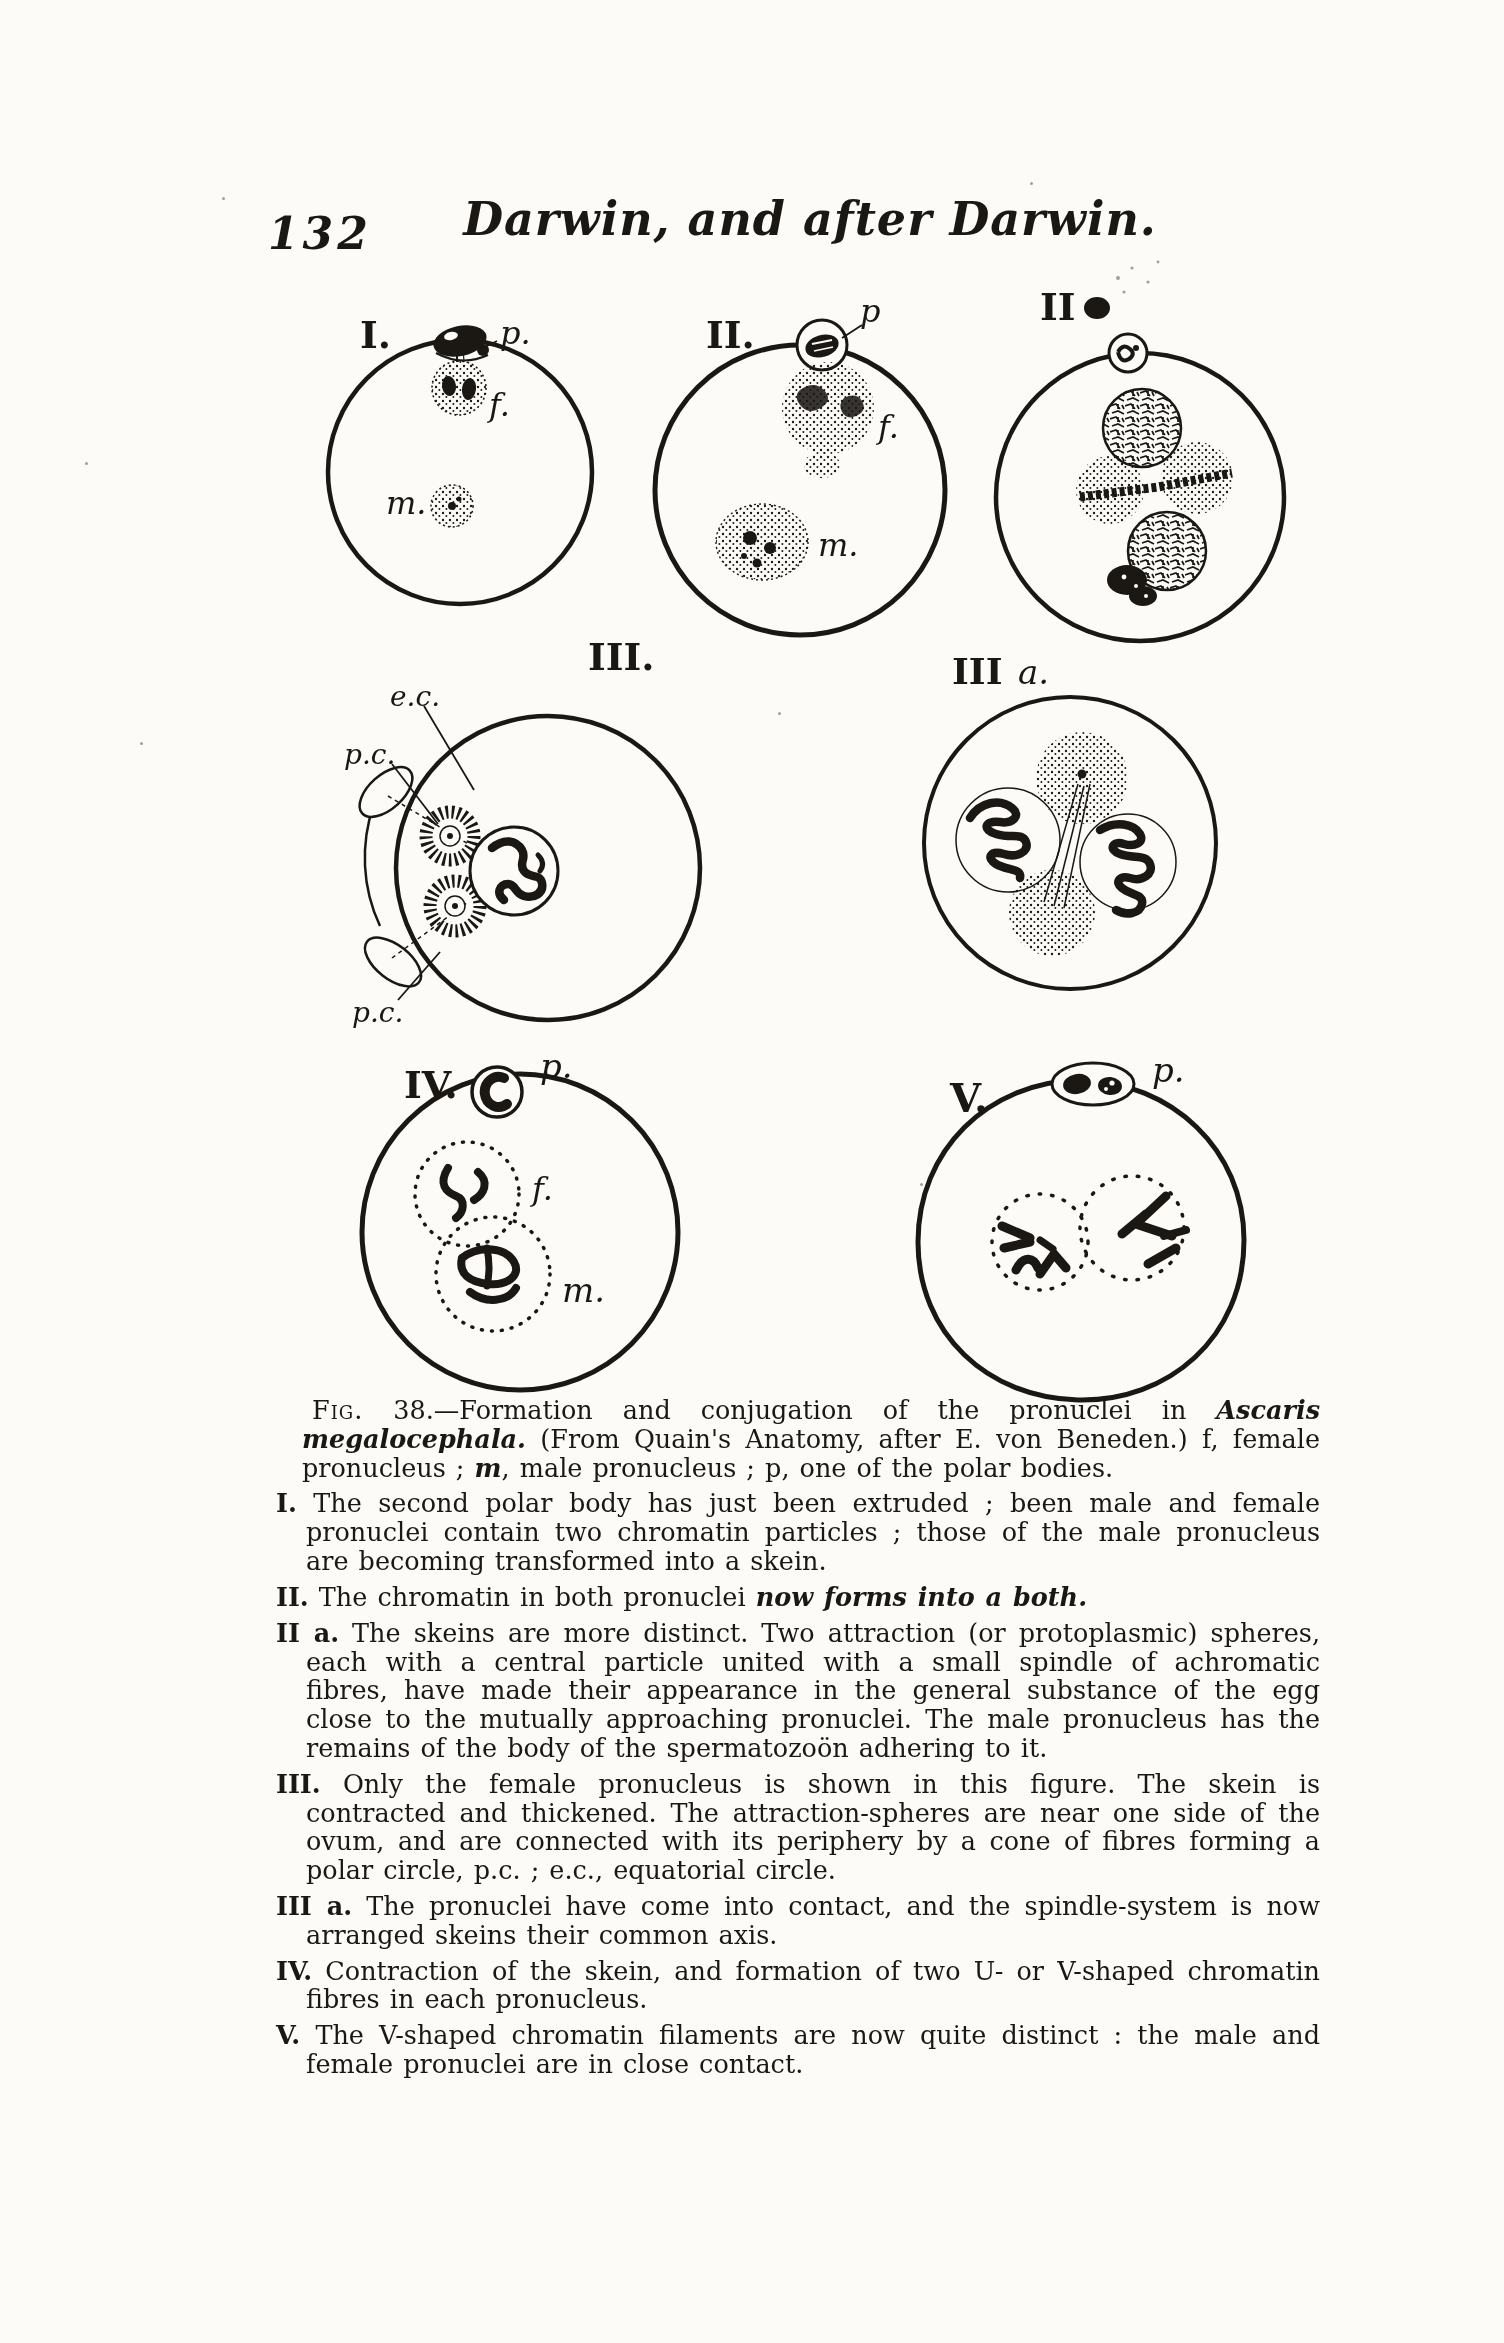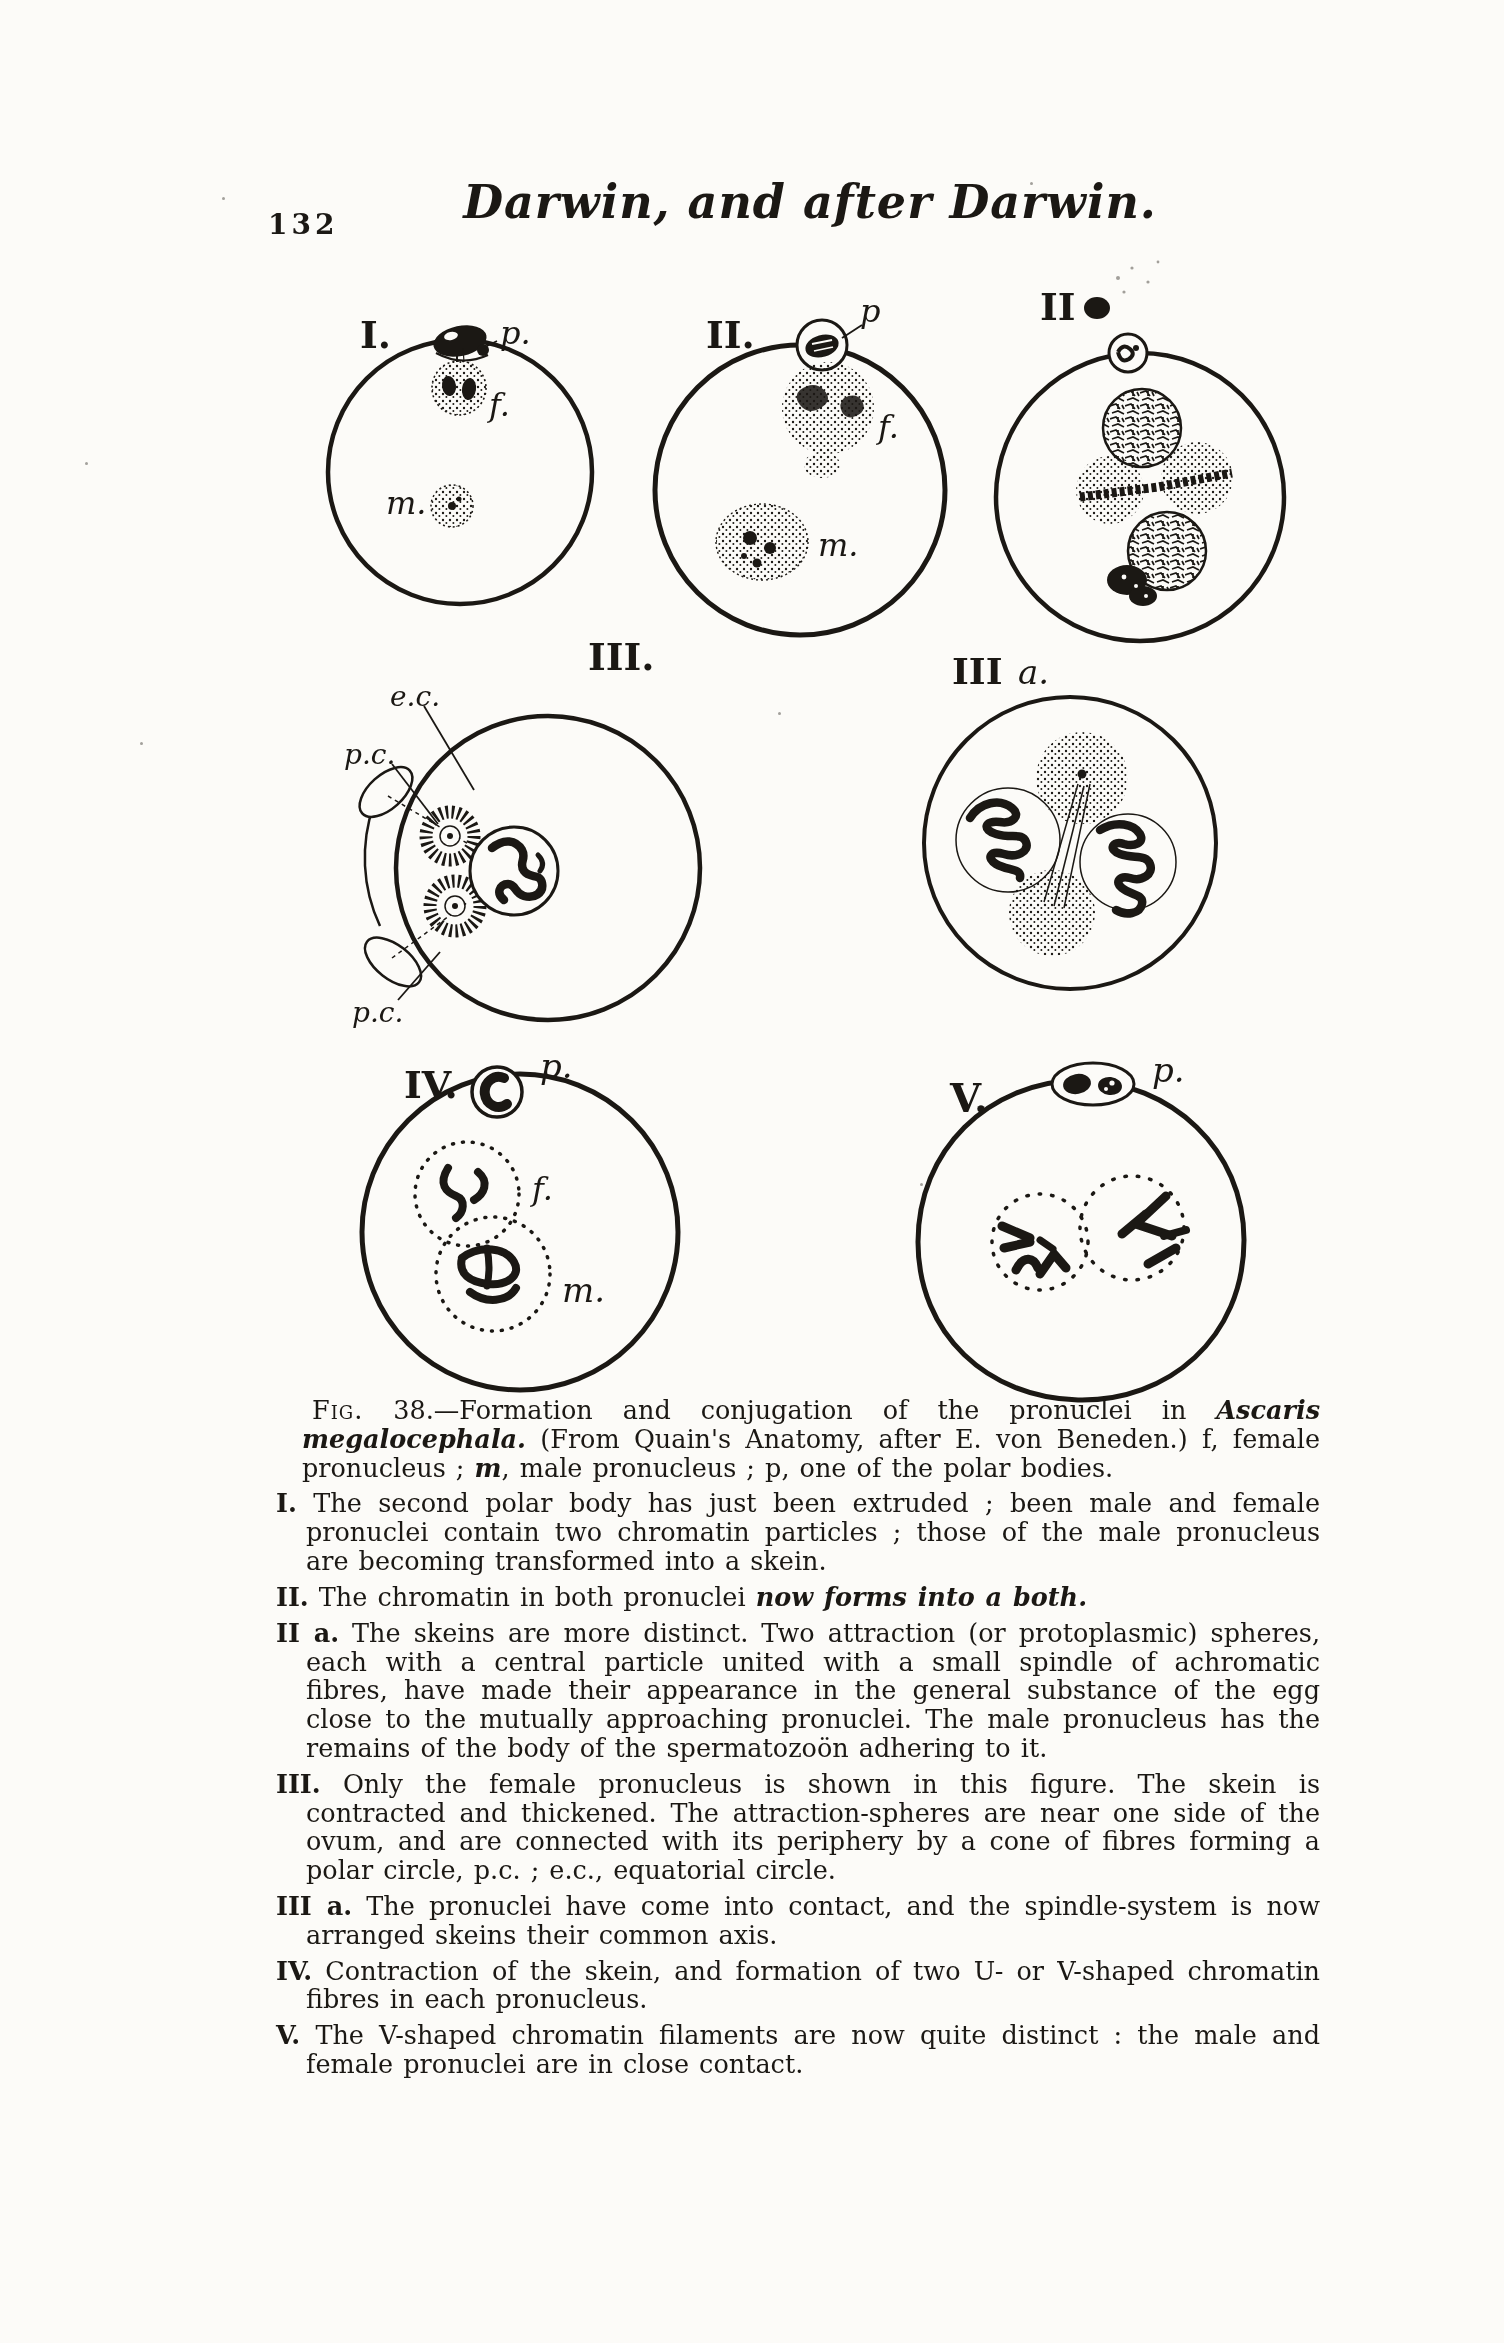--- a/index.html
+++ b/index.html
@@ -4,24 +4,24 @@
 <style>
   html,body{margin:0;padding:0;}
   body{
     width:1504px;height:2343px;position:relative;
     background:#fcfbf8;color:#1b1814;
     font-family:"DejaVu Serif","Liberation Serif",serif;
     overflow:hidden;
   }
   .page-number{
     position:absolute;left:268px;top:208px;
-    font-size:28px;font-weight:600;letter-spacing:4px;
+    font-size:44px;font-weight:600;letter-spacing:4px;font-style:italic;
   }
   .running-title{
-    position:absolute;left:430px;top:175px;width:760px;
+    position:absolute;left:430px;top:192px;width:760px;
     text-align:center;font-size:46px;font-style:italic;font-weight:700;
     letter-spacing:1px;
   }
   .figure-svg{position:absolute;left:0;top:0;width:1504px;height:2343px;}
   .legend{
     position:absolute;left:276px;top:1396px;width:1044px;
     font-size:25.5px;line-height:1.13;text-align:justify;word-spacing:2px;
   }
   .legend p{margin:0 0 7px 0;}
   .lead{padding-left:26px;text-indent:-26px;}

